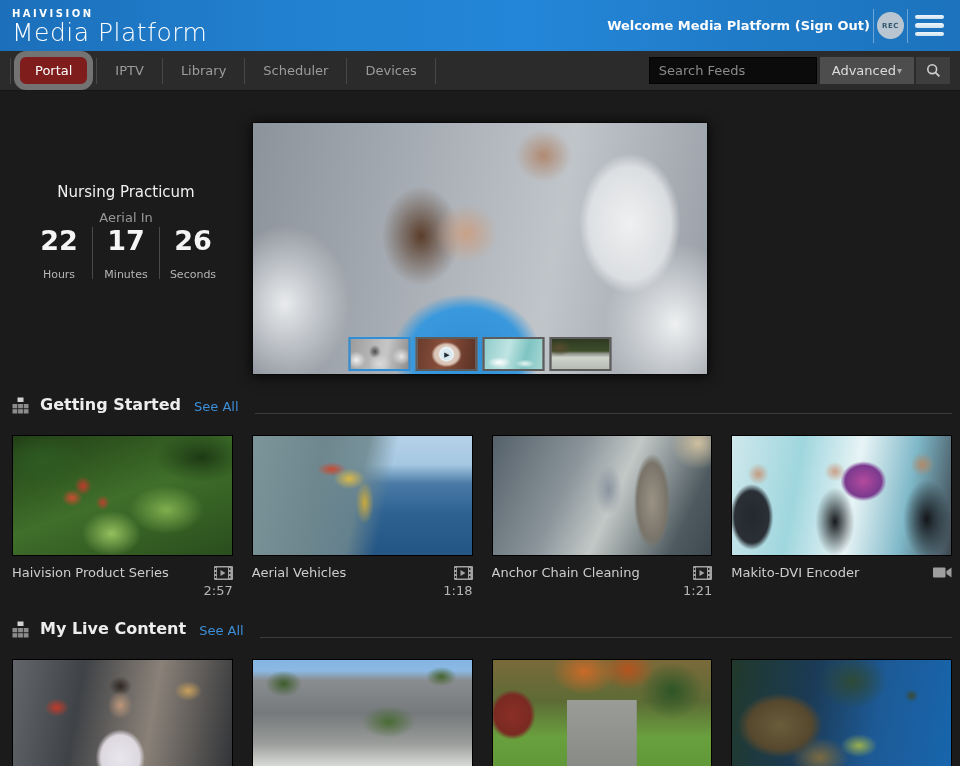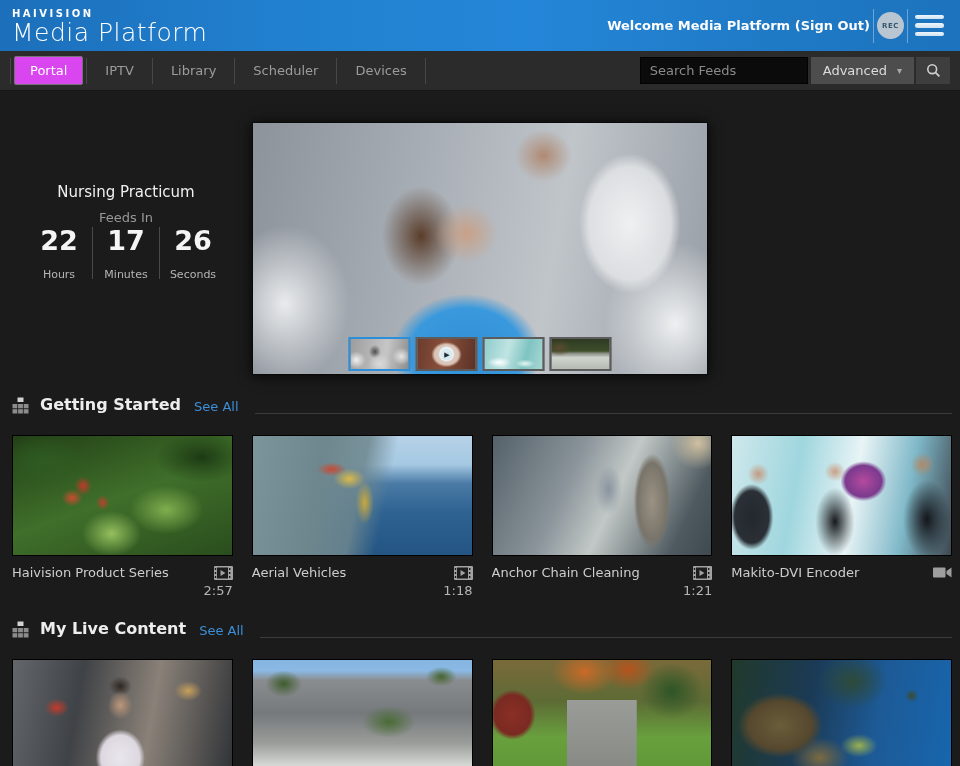--- a/index.html
+++ b/index.html
@@ -20,27 +20,27 @@
     font-size:7px; font-weight:bold; display:flex; align-items:center; justify-content:center; letter-spacing:0.5px; cursor:pointer; }
   .hamburger { display:flex; flex-direction:column; gap:4px; cursor:pointer; padding:2px 4px; }
   .hamburger span { display:block; width:29px; height:4.5px; border-radius:2.5px;
     background:linear-gradient(#eef6fc,#cfe2f0); }
 
   
   .nav-bar { height:40px; background:#2b2b2b; display:flex; align-items:center; padding:0 10px; border-bottom:1px solid #161616; }
   .tabs { display:flex; align-items:center; height:100%; }
   .tdiv { width:1px; height:26px; background:#474747; }
   .tab { color:#9c9c9c; font-size:13px; padding:6px 15px; margin:0 3px; text-decoration:none; cursor:pointer; white-space:nowrap; }
-  .tab.active { color:#fff; border:1px solid #737373; border-radius:2px; background:#d946ef; }
+  .tab.active { color:#fff; border:6px solid #737373; border-radius:12px; background:#7f1d1d; }
   .search-group { margin-left:auto; display:flex; align-items:center; }
   .search-input { width:168px; height:27px; background:#0b0b0b; border:1px solid #030303; color:#cccccc;
     font-size:13px; padding:0 9px; outline:none; font-family:inherit; }
   .search-input::placeholder { color:#8a8a8a; }
   .advanced-btn { height:27px; margin-left:3px; background:#4d4d4d; border:none; color:#dcdcdc; font-size:13px;
-    font-family:inherit; padding:1px 12px; display:flex; align-items:center; gap:10px; cursor:pointer; }
+    font-family:inherit; padding:1px 12px; display:flex; align-items:center; gap:1px; cursor:pointer; }
   .advanced-btn .caret { color:#a8a8a8; font-size:10px; }
   .search-btn { height:27px; width:34px; margin-left:2px; background:#3e3e3e; border:none; display:flex;
     align-items:center; justify-content:center; cursor:pointer; }
 
   
   .hero { display:flex; }
   .countdown { width:252px; flex:none; padding-top:92px; text-align:center; }
   .cd-title { color:#f0f0f0; font-size:15px; }
   .cd-sub { color:#989898; font-size:13px; margin-top:9px; }
   .cd-units { display:flex; justify-content:center; align-items:flex-start; }
@@ -211,21 +211,21 @@
         </svg>
       </button>
     </div>
   </nav>
 
   <main>
 
     <section class="hero">
       <div class="countdown">
         <div class="cd-title">Nursing Practicum</div>
-        <div class="cd-sub">Feeds In</div>
+        <div class="cd-sub">Aerial In</div>
         <div class="cd-units">
           <div class="cd-unit">
             <div class="cd-num">22</div>
             <div class="cd-label">Hours</div>
           </div>
           <div class="cd-vdiv"></div>
           <div class="cd-unit">
             <div class="cd-num">17</div>
             <div class="cd-label">Minutes</div>
           </div>

